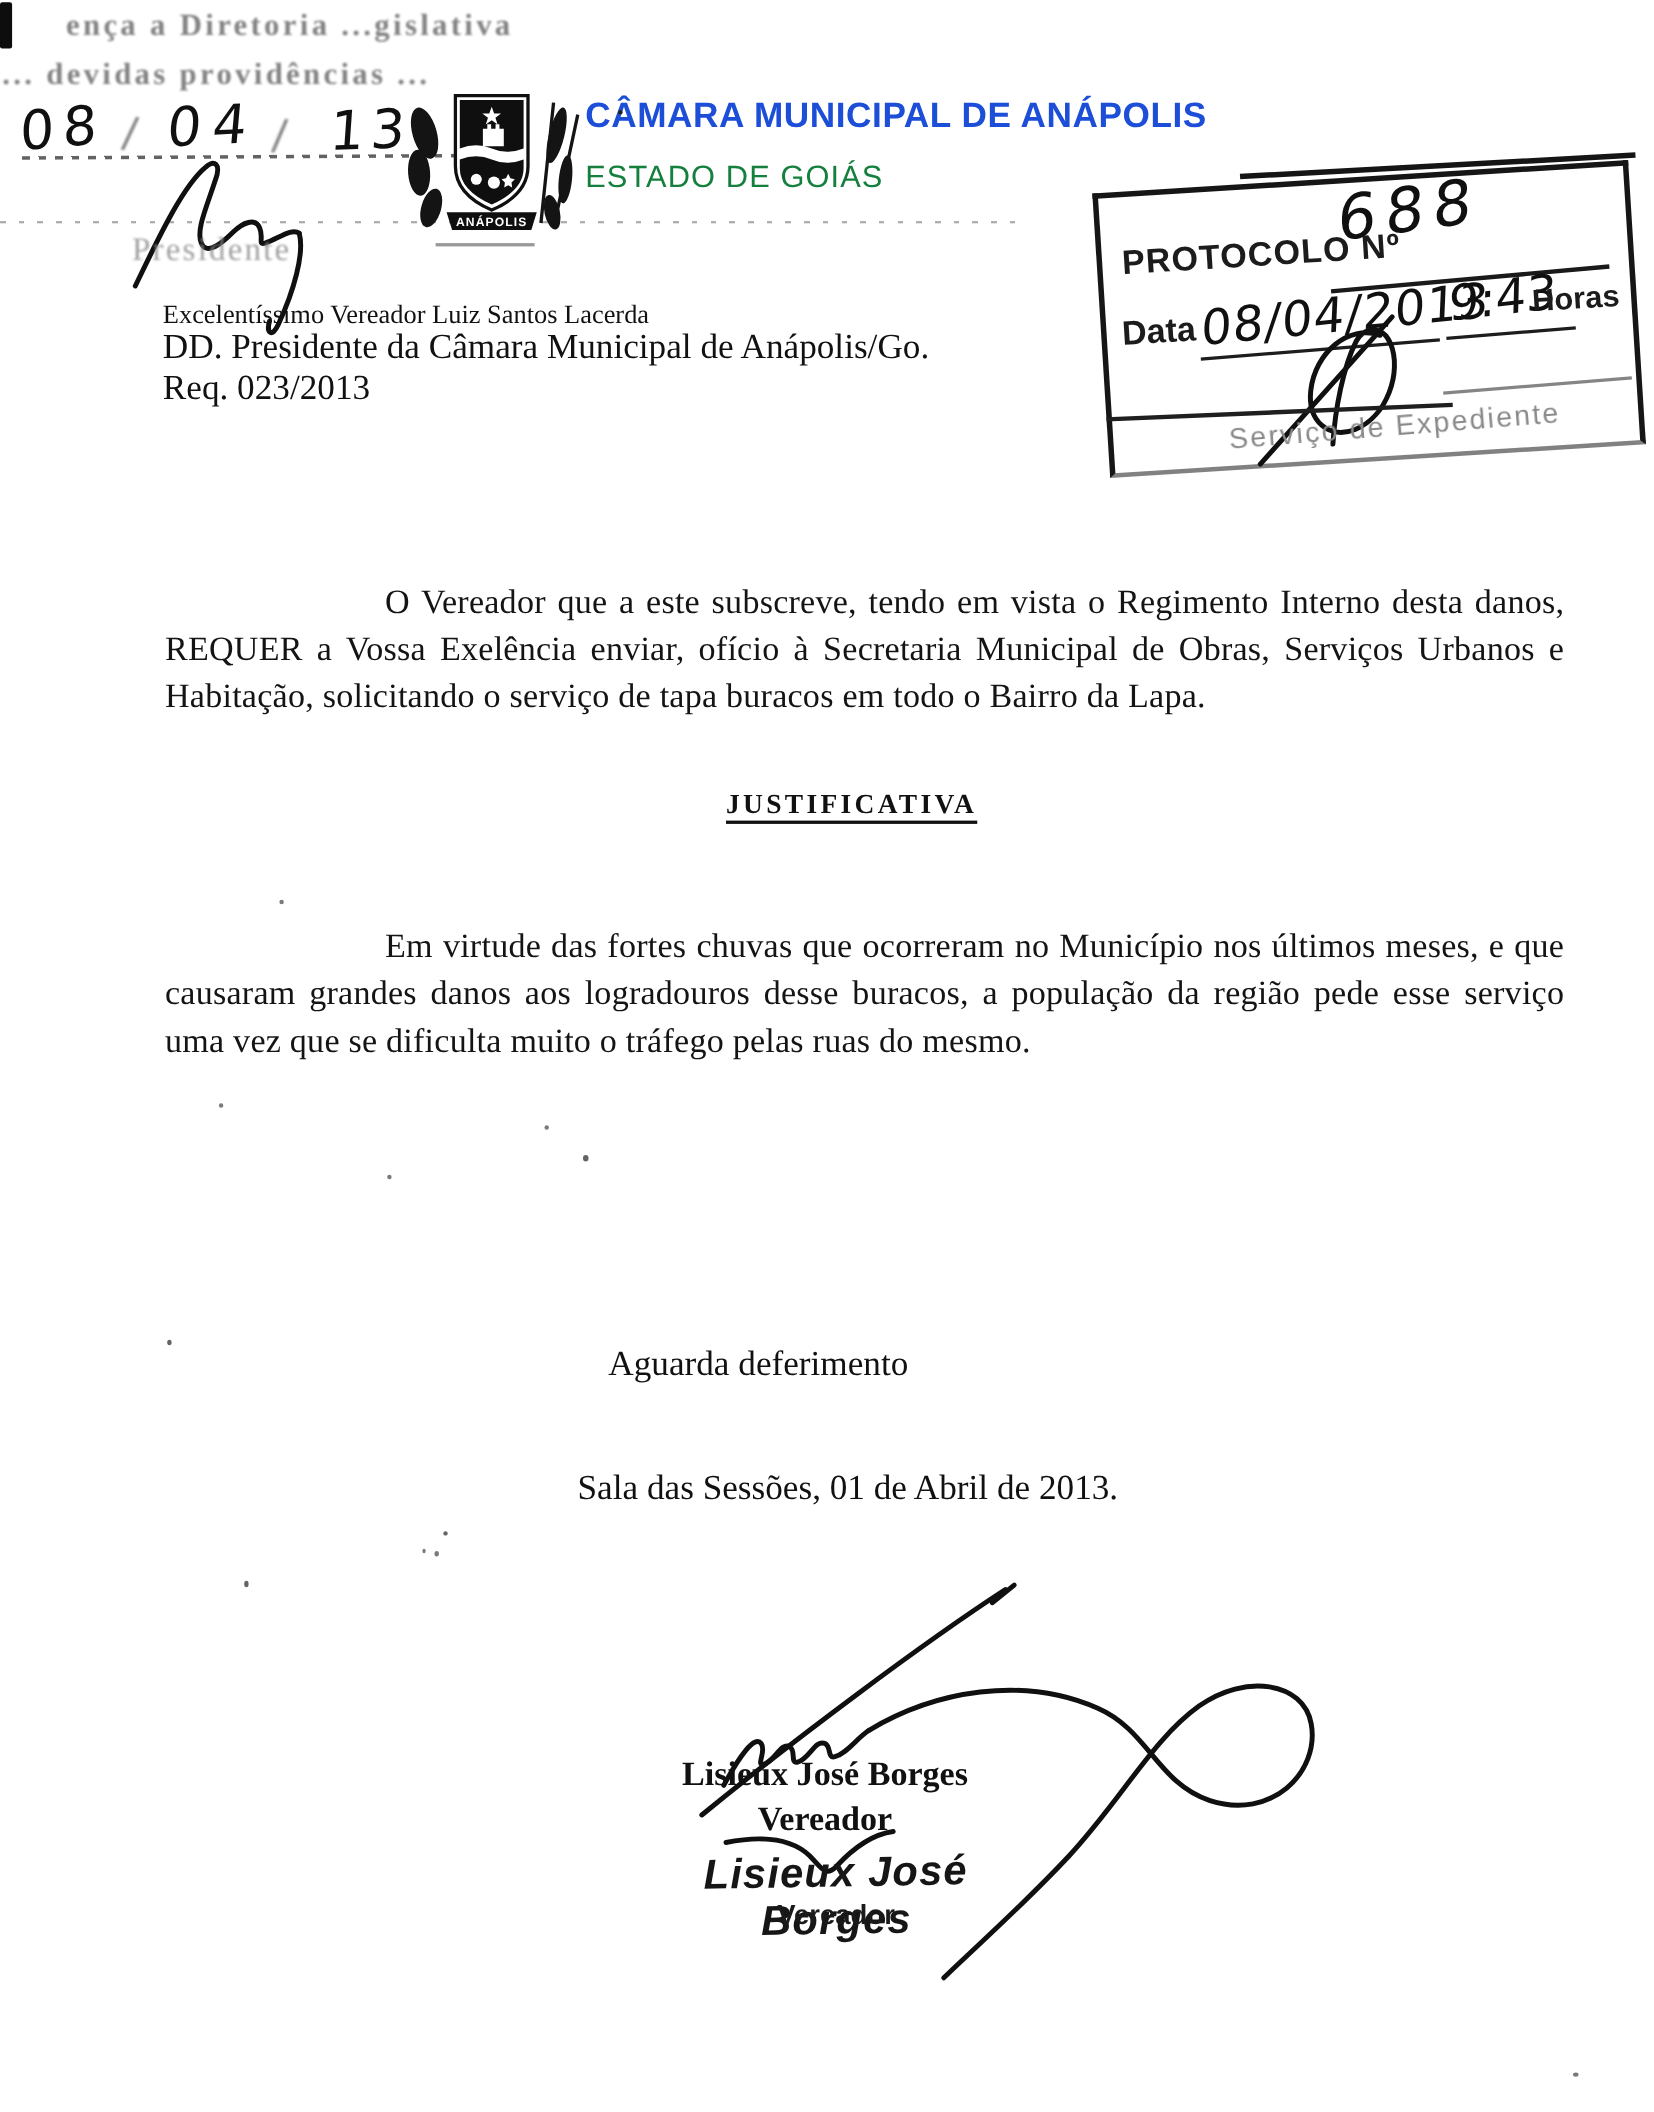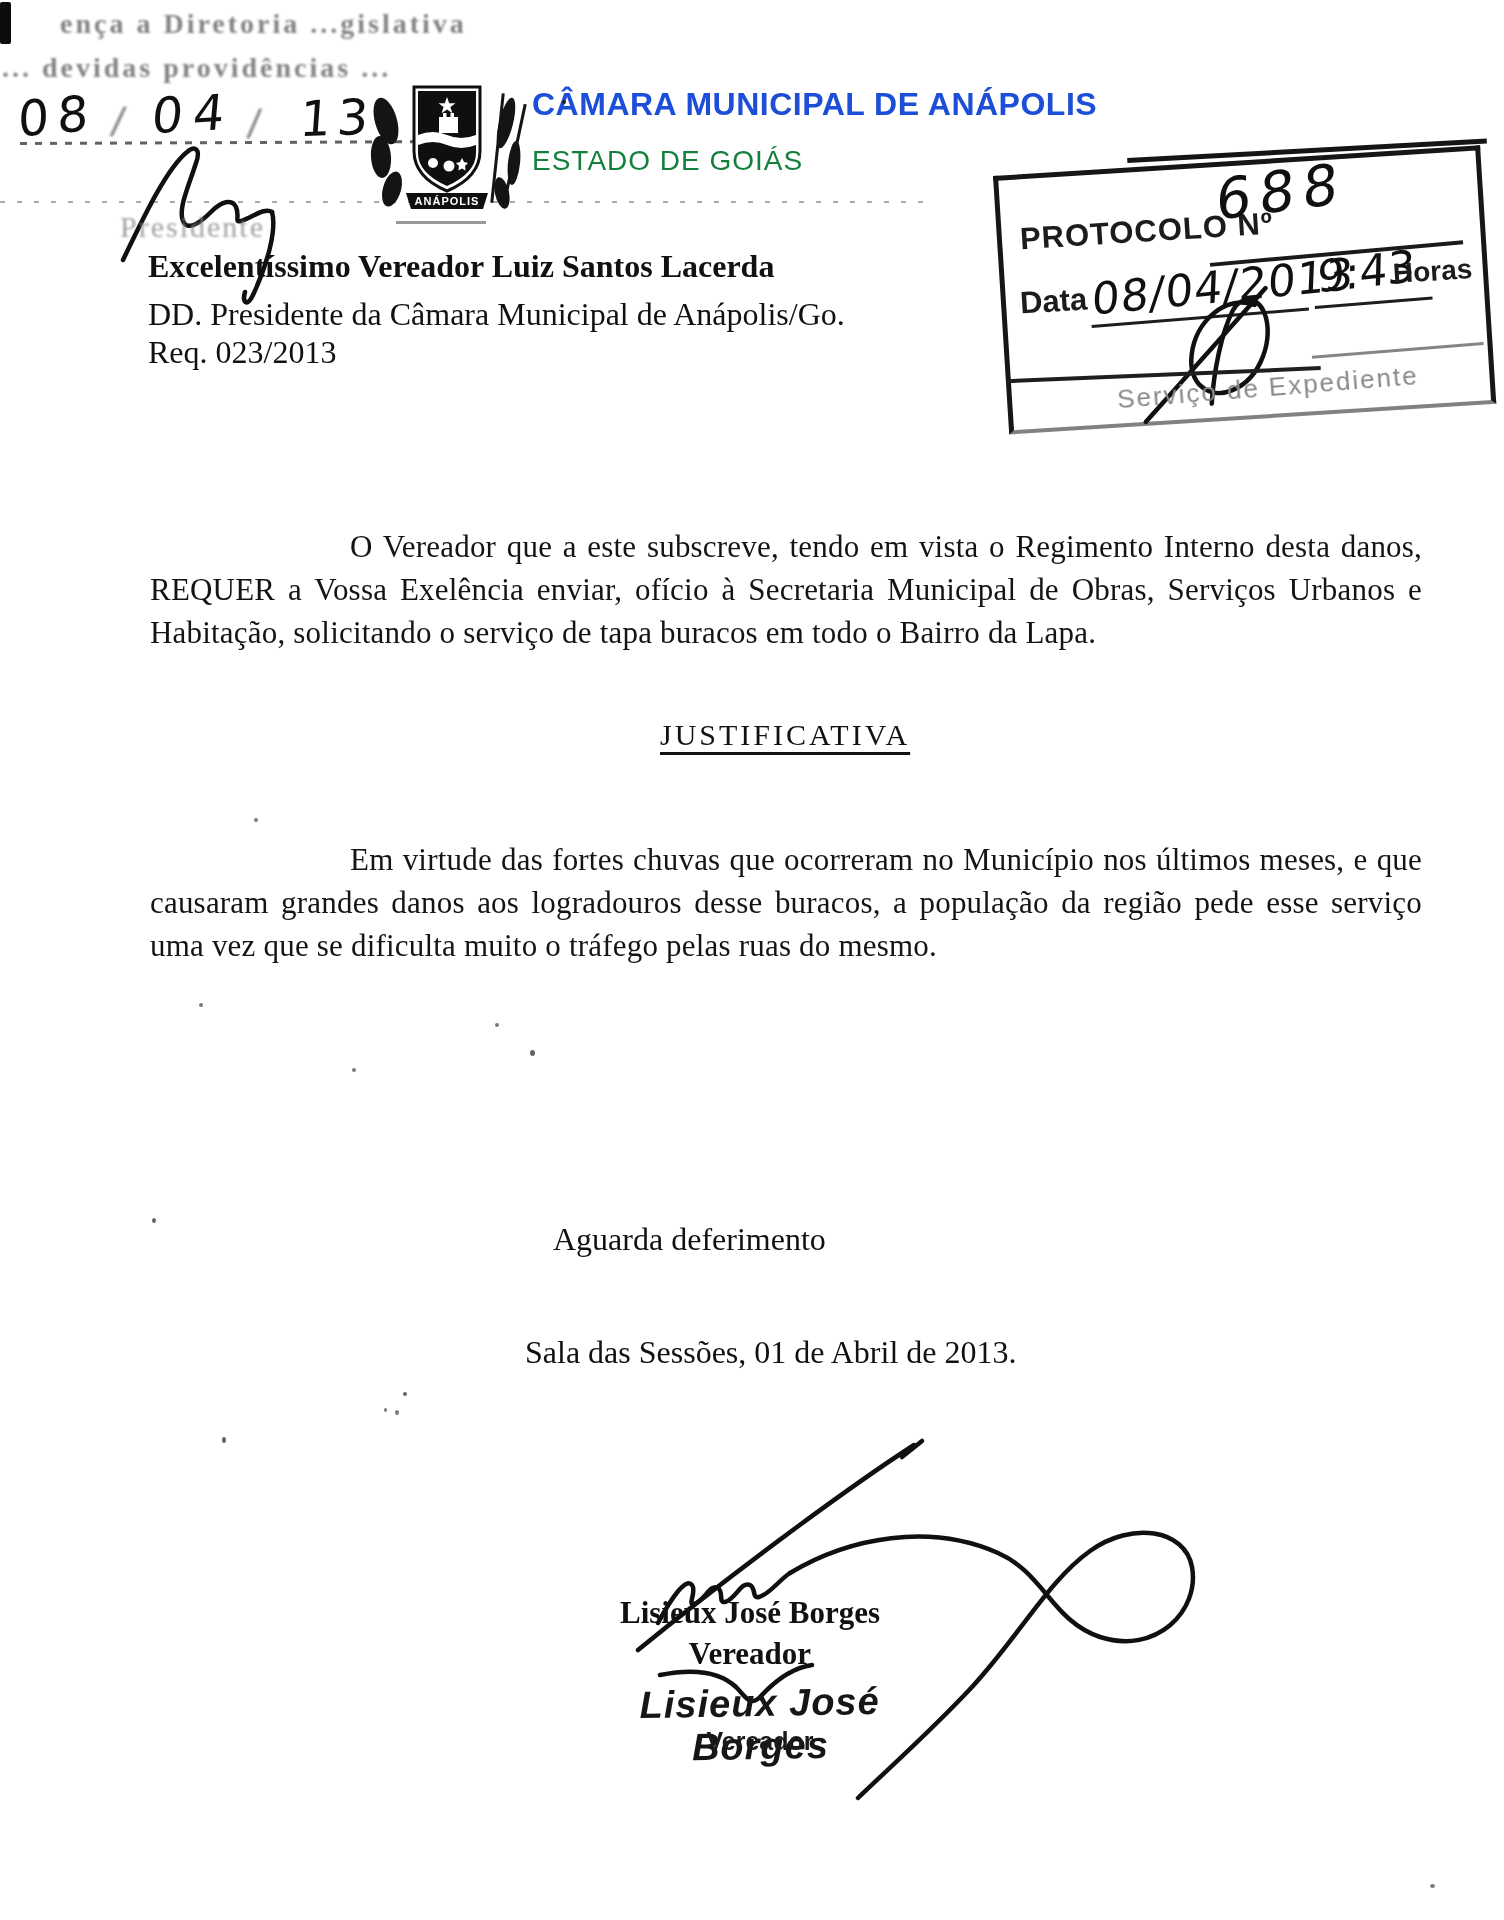--- a/index.html
+++ b/index.html
@@ -97,27 +97,27 @@
     <div class="abs" style="left:308px;top:144px;width:118px;height:3px;background:#1d1d1d;transform:rotate(-1deg);"></div>
     <svg class="sig" style="left:120px;top:118px;" width="200" height="140" viewBox="0 0 200 140">
       <path d="M 128 22 C 100 10 68 34 62 68 C 57 96 76 114 100 106 C 130 96 146 56 137 30 C 131 13 114 13 106 26 C 93 48 83 86 79 118"></path>
       <path d="M 12 132 L 140 6"></path>
     </svg>
     <div class="abs" style="left:-5px;top:202px;width:315px;height:4px;background:#1f1f1f;transform:rotate(1.2deg);"></div>
     <div class="abs" style="left:302px;top:193px;width:172px;height:3px;background:#666;transform:rotate(-1deg);opacity:.8;"></div>
     <div class="abs sans" style="left:105px;top:208px;font-size:26px;color:#8a8a8a;letter-spacing:2px;filter:blur(.7px);transform:rotate(-1deg);">Serviço de Expediente</div>
   </div>
 
-  <div class="abs serif" style="left:148px;top:248px;font-size:32px;font-weight:bold;">Excelentíssimo Vereador Luiz Santos Lacerda</div>
+  <div class="abs serif" style="left:148px;top:274px;font-size:24px;">Excelentíssimo Vereador Luiz Santos Lacerda</div>
   <div class="abs serif" style="left:148px;top:296px;font-size:32px;">DD. Presidente da Câmara Municipal de Anápolis/Go.</div>
   <div class="abs serif" style="left:148px;top:334px;font-size:32px;font-weight:normal;">Req. 023/2013</div>
 
   <div class="para" style="top:525px;">O Vereador que a este subscreve, tendo em vista o Regimento Interno desta danos, REQUER a Vossa Exelência enviar, ofício à Secretaria Municipal de Obras, Serviços Urbanos e Habitação, solicitando o serviço de tapa buracos em todo o Bairro da Lapa.</div>
 
-  <div class="abs serif" style="left:660px;top:718px;font-size:30px;font-weight:normal;letter-spacing:3px;
+  <div class="abs serif" style="left:660px;top:718px;font-size:25px;font-weight:bold;letter-spacing:3px;
               text-decoration:underline;text-underline-offset:7px;text-decoration-thickness:2.5px;">JUSTIFICATIVA</div>
 
   <div class="para" style="top:838px;">Em virtude das fortes chuvas que ocorreram no Município nos últimos meses, e que causaram grandes danos aos logradouros desse buracos, a população da região pede esse serviço uma vez que se dificulta muito o tráfego pelas ruas do mesmo.</div>
 
   <div class="abs serif" style="left:553px;top:1181px;font-size:32px;margin-top:40px;">Aguarda deferimento</div>
   <div class="abs serif" style="left:525px;top:1334px;font-size:32px;">Sala das Sessões, 01 de Abril de 2013.</div>
 
   <svg class="sig" style="left:600px;top:1425px;" width="640" height="395" viewBox="0 0 640 395">
     <path d="M 38 225 C 120 158 240 68 314 20"></path>
     <path d="M 302 32 L 322 16"></path>

